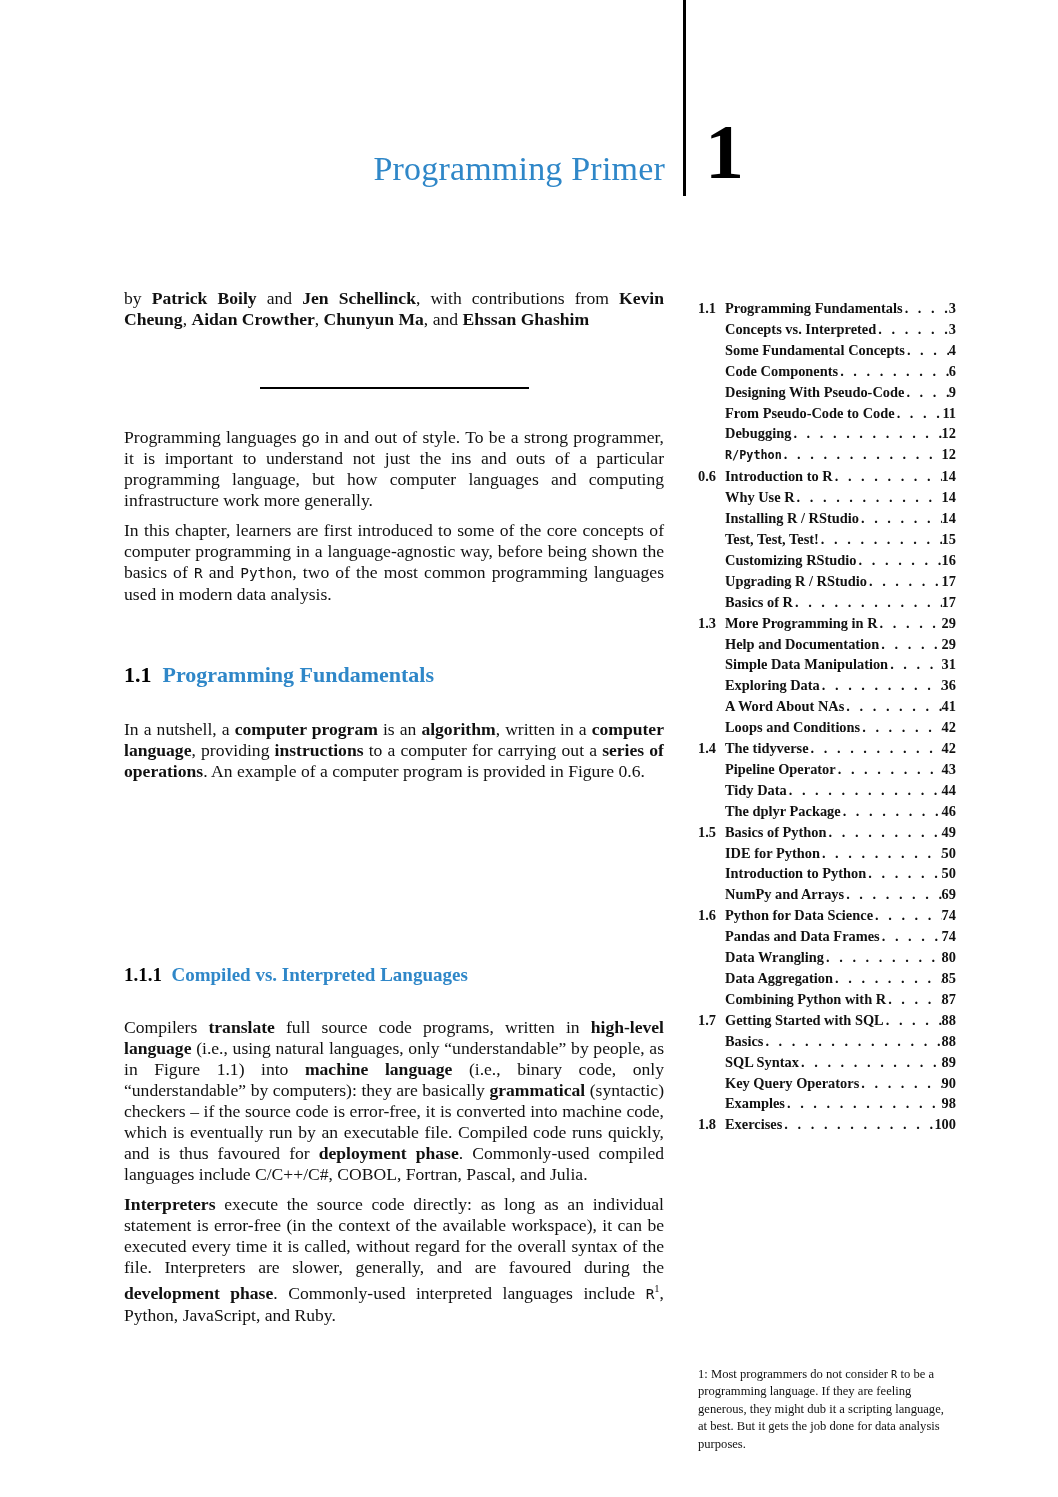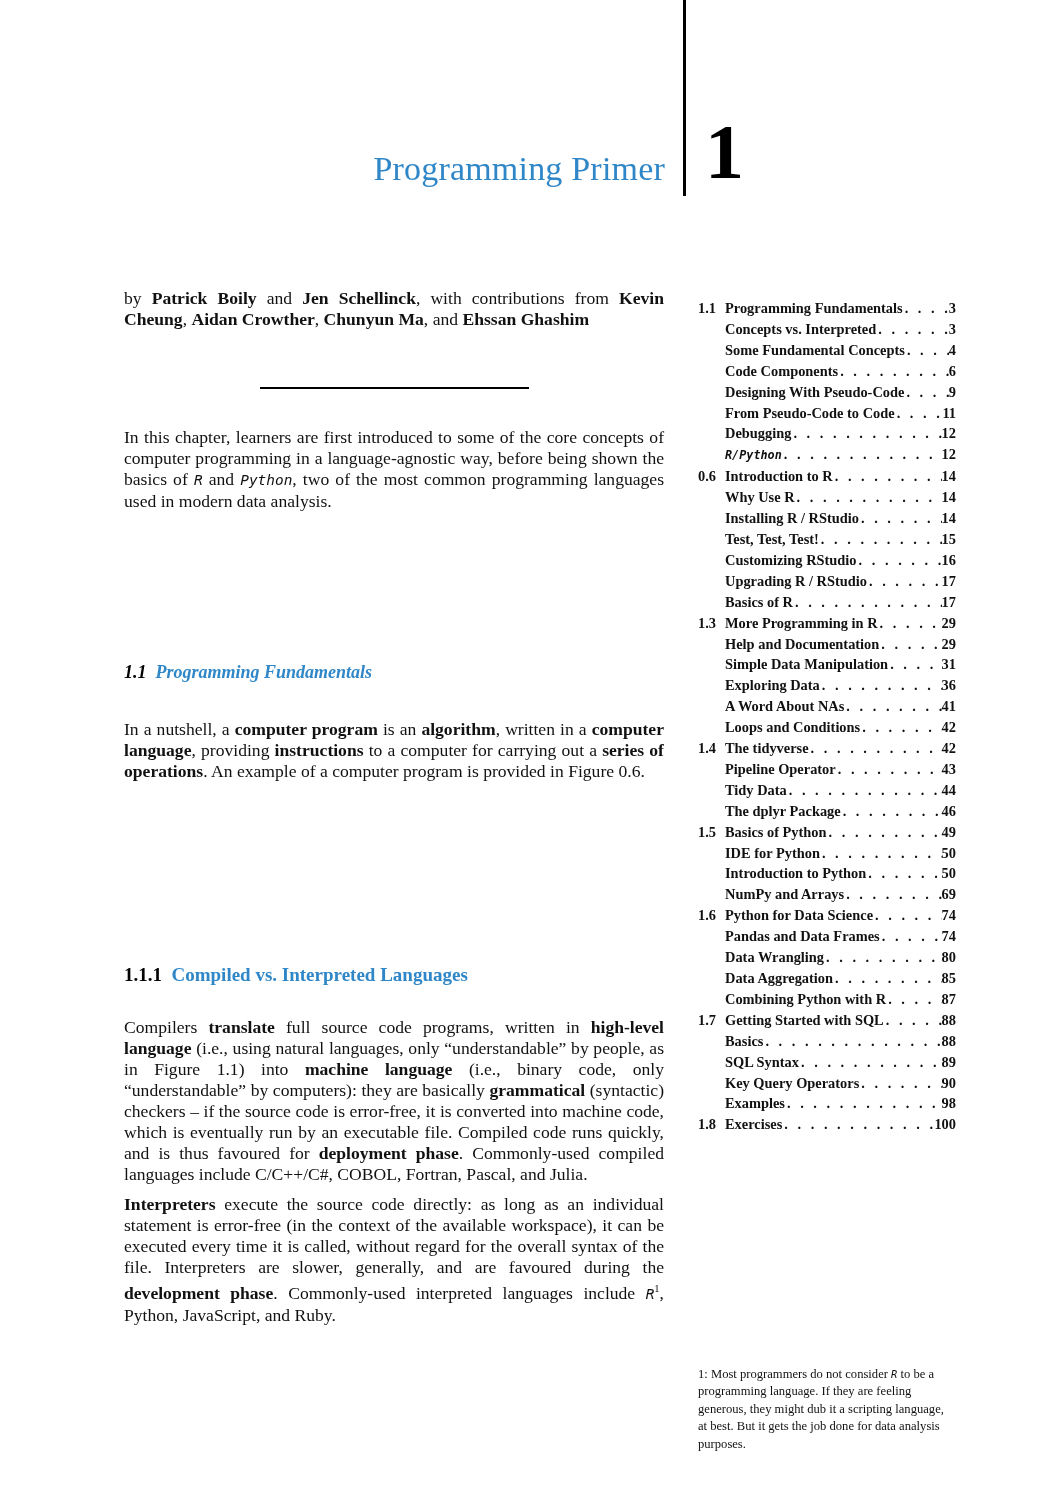--- a/index.html
+++ b/index.html
@@ -9,24 +9,24 @@
   .chap-title { position:absolute; right:393px; top:150px; font-family:"Liberation Serif", serif;
                 font-weight:normal; font-size:34px; color:#2f87c8; letter-spacing:0.2px; }
   .chap-num { position:absolute; left:705px; top:113px; font-family:"Liberation Serif", serif;
               font-weight:bold; font-size:78px; line-height:1; color:#000; }
   .main { position:absolute; left:124px; width:540px; font-family:"Liberation Serif", serif;
           font-size:17.6px; line-height:21px; text-align:justify; }
   .main p { margin:0 0 9px 0; }
   .rule { position:absolute; left:260px; top:387px; width:269px; height:1.5px; background:#000; }
   .sec-head { position:absolute; left:124px; font-family:"Liberation Serif", serif; font-weight:bold; color:#000; }
   .sec-head .t { color:#2f87c8; }
-  .h1 { top:662px; font-size:18px;font-style:italic; }
+  .h1 { top:662px; font-size:22px; }
   .h2 { top:964px; font-size:19px; }
   b { font-weight:bold; }
-  code, .mono { font-family:"DejaVu Sans Mono", "Liberation Mono", monospace; font-size:0.82em;font-style:italic; }
+  code, .mono { font-family:"DejaVu Sans Mono", "Liberation Mono", monospace; font-size:0.82em; }
   .toc { position:absolute; left:698px; top:298px; width:258px;
          font-family:"Liberation Serif", serif; font-weight:bold; font-size:14.4px; line-height:20.9px; }
   .toc-row { display:flex; align-items:baseline; white-space:nowrap; overflow:hidden; }
   .toc-num { width:27px; flex:none; }
   .toc-sub { padding-left:27px; }
   .toc-label { flex:none; }
   .toc-dots { flex:1; overflow:hidden; white-space:nowrap; letter-spacing:3px; padding:0 2px; }
   .toc-dots::before { content:". . . . . . . . . . . . . . . . . . . . . . . . . . . . . . . . . . . . . . . ."; }
   .toc-page { flex:none; text-align:right; }
   .note { position:absolute; left:698px; top:1322px; width:258px; font-family:"Liberation Serif", serif;
@@ -41,20 +41,21 @@
 <div class="chap-num">1</div>
 
 <div class="main" style="top:288px;">
   <p style="text-align:justify;">
     <span>by </span><b>Patrick Boily</b><span> and </span><b>Jen Schellinck</b><span>, with contributions from </span><b>Kevin Cheung</b><span>, </span><b>Aidan Crowther</b><span>, </span><b>Chunyun Ma</b><span>, and </span><b>Ehssan Ghashim</b>
   </p>
 </div>
 <div class="rule"></div>
 
 <div class="main" style="top:427px;">
+  <p>Programming languages go in and out of style. To be a strong programmer, it is important to understand not just the ins and outs of a particular programming language, but how computer languages and computing infrastructure work more generally.</p>
   <p><span>In this chapter, learners are first introduced to some of the core concepts of computer programming in a language-agnostic way, before being shown the basics of </span><code>R</code><span> and </span><code>Python</code><span>, two of the most common programming languages used in modern data analysis.</span></p>
 </div>
 
 <div class="sec-head h1">
   <span>1.1</span>&nbsp;&nbsp;<span class="t">Programming Fundamentals</span>
 </div>
 <div class="main" style="top:719px;">
   <p><span>In a nutshell, a </span><b>computer program</b><span> is an </span><b>algorithm</b><span>, written in a </span><b>computer language</b><span>, providing </span><b>instructions</b><span> to a computer for carrying out a </span><b>series of operations</b><span>. An example of a computer program is provided in Figure 0.6.</span></p>
 </div>
 

